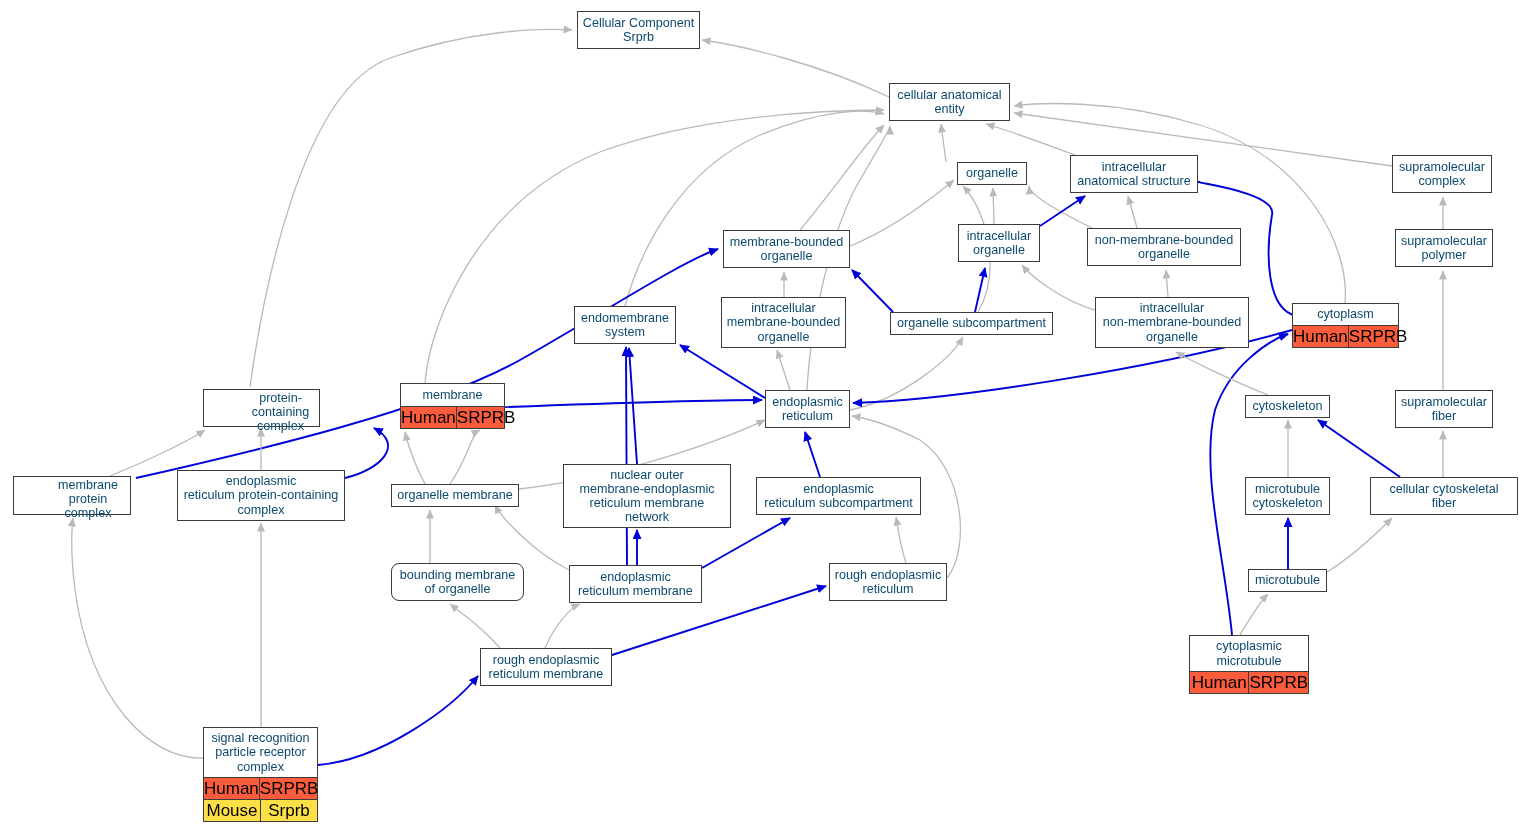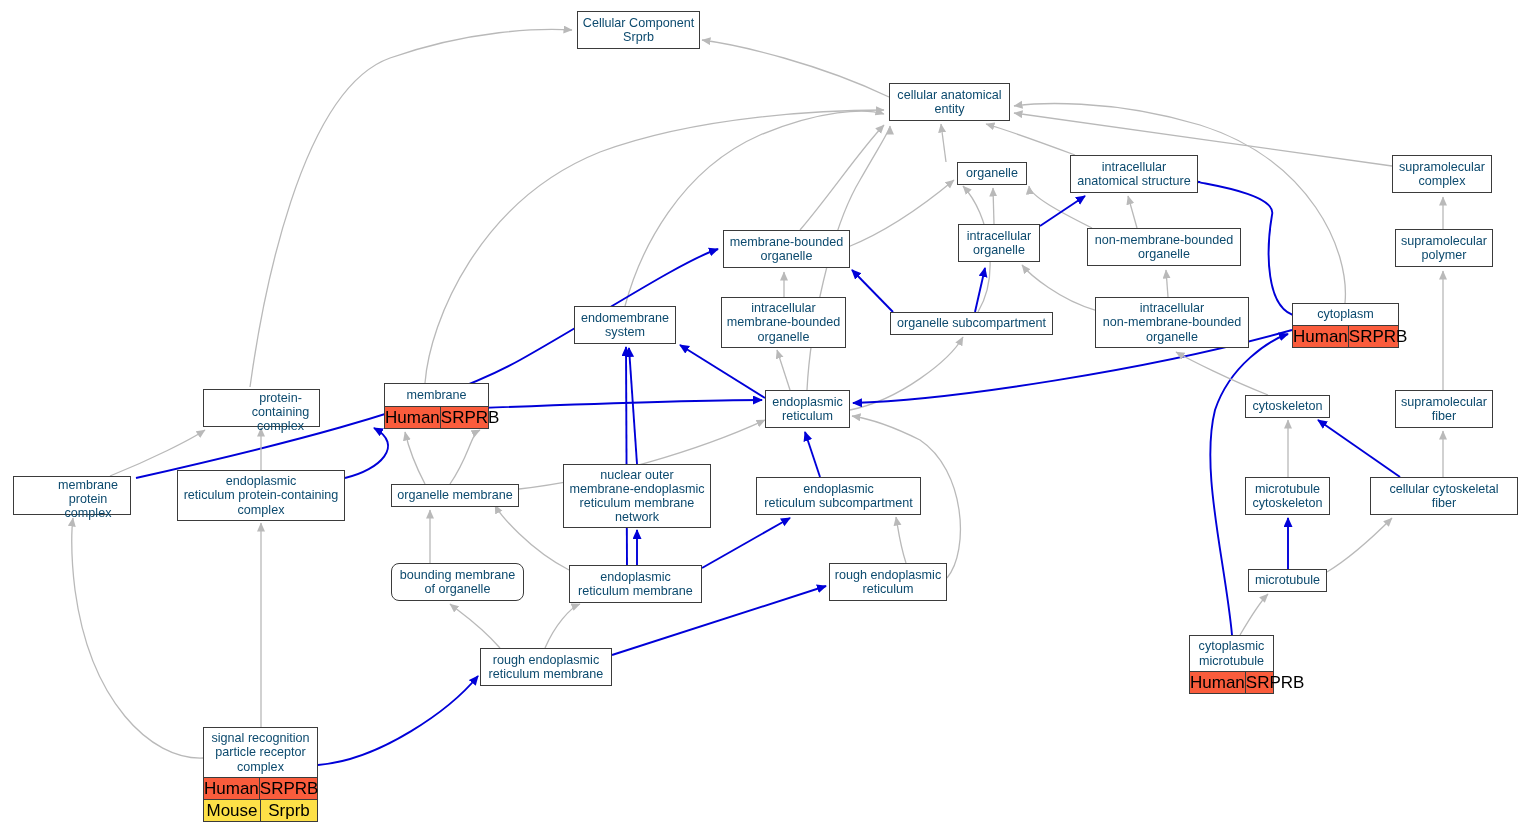--- a/index.html
+++ b/index.html
@@ -150,21 +150,21 @@
         <div class="title">cytoplasm</div>
         <div class="ann human">
           <div class="cell left">Human</div>
           <div class="cell">SRPRB</div>
         </div>
       </div>
       <div class="node" style="left: 203px; top: 389px; width: 117px; height: 38px; padding-left: 38px;">
         <div class="title">protein-containing
 complex</div>
       </div>
-      <div class="node" style="left: 384px; top: 383px; width: 105px; height: 46px;">
+      <div class="node" style="left: 400px; top: 383px; width: 105px; height: 46px;">
         <div class="title">membrane</div>
         <div class="ann human">
           <div class="cell left">Human</div>
           <div class="cell">SRPRB</div>
         </div>
       </div>
       <div class="node" style="left: 765px; top: 390px; width: 85px; height: 38px;">
         <div class="title">endoplasmic
 reticulum</div>
       </div>
@@ -180,21 +180,21 @@
 complex</div>
       </div>
       <div class="node" style="left: 177px; top: 470px; width: 168px; height: 51px;">
         <div class="title">endoplasmic
 reticulum protein-containing
 complex</div>
       </div>
       <div class="node" style="left: 391px; top: 484px; width: 128px; height: 23px;">
         <div class="title">organelle membrane</div>
       </div>
-      <div class="node" style="left: 563px; top: 464px; width: 148px; height: 64px;">
+      <div class="node" style="left: 563px; top: 464px; width: 168px; height: 64px;">
         <div class="title">nuclear outer
 membrane-endoplasmic
 reticulum membrane
 network</div>
       </div>
       <div class="node" style="left: 756px; top: 477px; width: 165px; height: 38px;">
         <div class="title">endoplasmic
 reticulum subcompartment</div>
       </div>
       <div class="node" style="left: 1245px; top: 477px; width: 85px; height: 38px;">
@@ -217,21 +217,21 @@
         <div class="title">rough endoplasmic
 reticulum</div>
       </div>
       <div class="node" style="left: 1248px; top: 569px; width: 79px; height: 23px;">
         <div class="title">microtubule</div>
       </div>
       <div class="node" style="left: 480px; top: 648px; width: 132px; height: 38px;">
         <div class="title">rough endoplasmic
 reticulum membrane</div>
       </div>
-      <div class="node" style="left: 1189px; top: 635px; width: 85px; height: 59px;">
+      <div class="node" style="left: 1189px; top: 635px; width: 120px; height: 59px;">
         <div class="title">cytoplasmic
 microtubule</div>
         <div class="ann human">
           <div class="cell left">Human</div>
           <div class="cell">SRPRB</div>
         </div>
       </div>
       <div class="node" style="left: 203px; top: 727px; width: 115px; height: 95px;">
         <div class="title">signal recognition
 particle receptor

